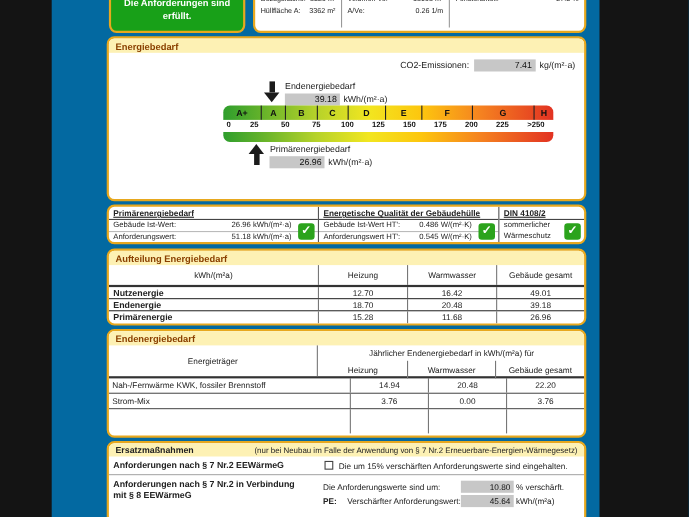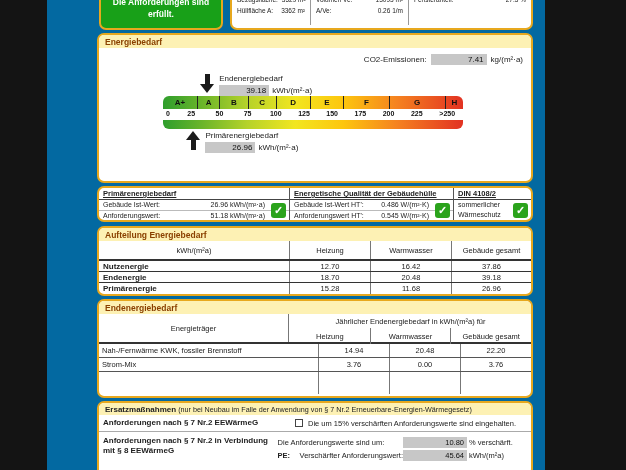--- a/index.html
+++ b/index.html
@@ -24,21 +24,21 @@
   .green-box { width: 124px; background: var(--status-green); color: #fff; font-weight: bold; font-size: 8.5px;
                text-align: center; display: flex; align-items: center; justify-content: center; line-height: 1.3; padding: 2px 10px; }
   .meta-box { flex: 1; display: flex; padding: 5px 0 3px; font-size: 6.5px; }
   .meta-cell { padding: 0 5px; display: flex; flex-direction: column; justify-content: flex-start; }
   .meta-cell + .meta-cell { border-left: 1px solid #999; }
   .mc1 { width: 78px; } .mc2 { width: 98px; } .mc3 { flex: 1; }
   .meta-row { display: flex; justify-content: space-between; height: 11px; line-height: 11px; white-space: nowrap; gap: 4px; }
 
   
   .energie { margin-top: 3px; height: 150px; }
-  .e-body { position: relative; height: 168px; font-size: 8px; }
+  .e-body { position: relative; height: 168px; font-size: 8px; margin-left: 40px; }
   .valbox { background: var(--value-gray); height: 11px; line-height: 11px; text-align: right; padding: 0 3px; color: #111; }
   .co2row { position: absolute; top: 6px; right: 8px; display: flex; align-items: center; gap: 4px; }
   .co2row .valbox { width: 56px; }
 
   .scalewrap { position: absolute; left: 64px; top: 48px; width: 300px; }
   .letters { display: flex; height: 13px; border-radius: 6px 6px 0 0;
              background: linear-gradient(90deg, var(--sc1) 0%, var(--sc2) 12%, var(--sc3) 28%, var(--sc4) 44%, var(--sc5) 60%, var(--sc6) 78%, var(--sc7) 100%); }
   .letters .seg { display: flex; align-items: center; justify-content: center; font-size: 8px; font-weight: bold; color: #111; }
   .letters .seg + .seg { border-left: 1px solid #222; }
   .ticks { position: relative; height: 11px; background: #fff; font-size: 7px; font-weight: bold; color: #111; }
@@ -92,34 +92,34 @@
   .d-sub .sc + .sc { border-left: 1px solid #777; }
   .d-rows { display: flex; flex-direction: column; }
   .d-row { display: flex; height: 14px; font-size: 7.5px; border-bottom: 1px solid #555; }
   .d-row:last-child { border-bottom: none; height: 22px; }
   .d-row .dl { width: 220px; border-right: 1px solid #777; display: flex; align-items: center; padding-left: 3px; white-space: nowrap; }
   .d-row .dv { flex: 1; display: flex; align-items: center; justify-content: center; }
   .d-row .dv + .dv { border-left: 1px solid #777; }
 
   
   .ersatz { margin-top: 3px; height: 75px; }
-  .strip.mixed { display: flex; gap: 2px; align-items: baseline; white-space: nowrap; }
+  .strip.mixed { display: flex; gap: 16px; align-items: baseline; white-space: nowrap; justify-content: space-between; }
   .strip.mixed .b { font-weight: bold; font-size: 8px; color: #222; }
   .strip.mixed .r { font-weight: normal; font-size: 7.2px; color: #222; }
   .z-body { font-size: 7.5px; }
   .z-row1 { display: flex; align-items: center; height: 17px; border-bottom: 1px solid #aaa; }
   .z-lab { width: 196px; font-weight: bold; font-size: 8px; padding-left: 4px; line-height: 1.25; }
   .z-chk { display: flex; align-items: center; gap: 5px; }
   .checkbox { width: 8px; height: 8px; border: 1px solid #444; background: #fff; }
   .z-row2 { display: flex; padding-top: 4px; }
   .z-right { flex: 1; padding-right: 6px; }
   .z-line { display: flex; align-items: center; height: 13px; white-space: nowrap; }
   .z-line .pe { font-weight: bold; width: 22px; }
   .z-line .grow { flex: 1; }
-  .z-line .valbox { width: 64px; }
+  .z-line .valbox { width: 48px; }
   .z-line .unit { width: 58px; padding-left: 2px; }
 </style>
 </head>
 <body>
 
 <div class="frame">
   <div class="page">
     <div class="content">
 
       <div class="toprow">
@@ -269,21 +269,21 @@
             <div class="tc c0">kWh/(m²a)</div>
           <div class="tc cv">Heizung</div>
               <div class="tc cv">Warmwasser</div>
               <div class="tc cv">Gebäude gesamt</div>
             </div>
           <div>
               <div class="t-row">
                 <div class="tc c0">Nutzenergie</div>
                 <div class="tc cv">12.70</div>
                 <div class="tc cv">16.42</div>
-                <div class="tc cv">37.86</div>
+                <div class="tc cv">49.01</div>
               </div>
               <div class="t-row">
                 <div class="tc c0">Endenergie</div>
                 <div class="tc cv">18.70</div>
                 <div class="tc cv">20.48</div>
                 <div class="tc cv">39.18</div>
               </div>
               <div class="t-row">
                 <div class="tc c0">Primärenergie</div>
                 <div class="tc cv">15.28</div>

